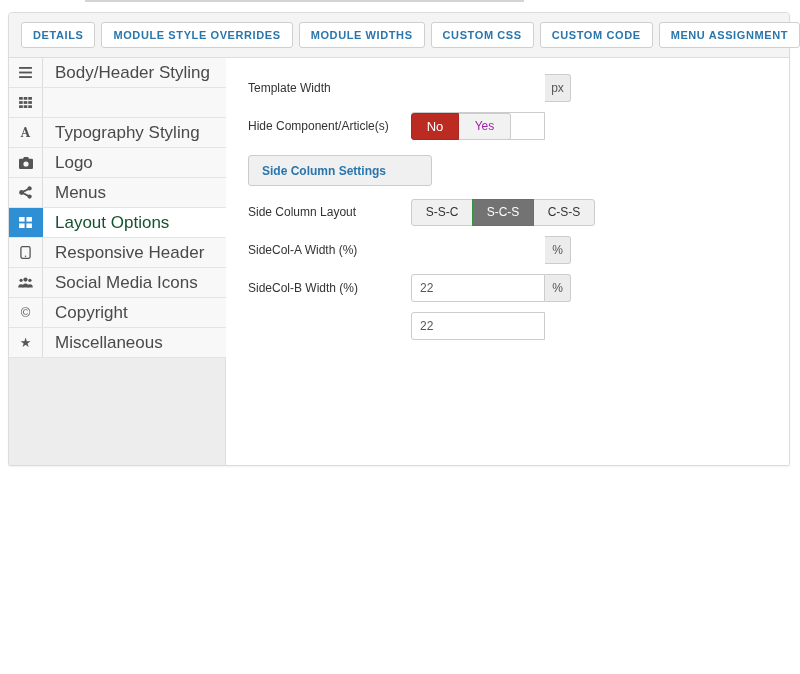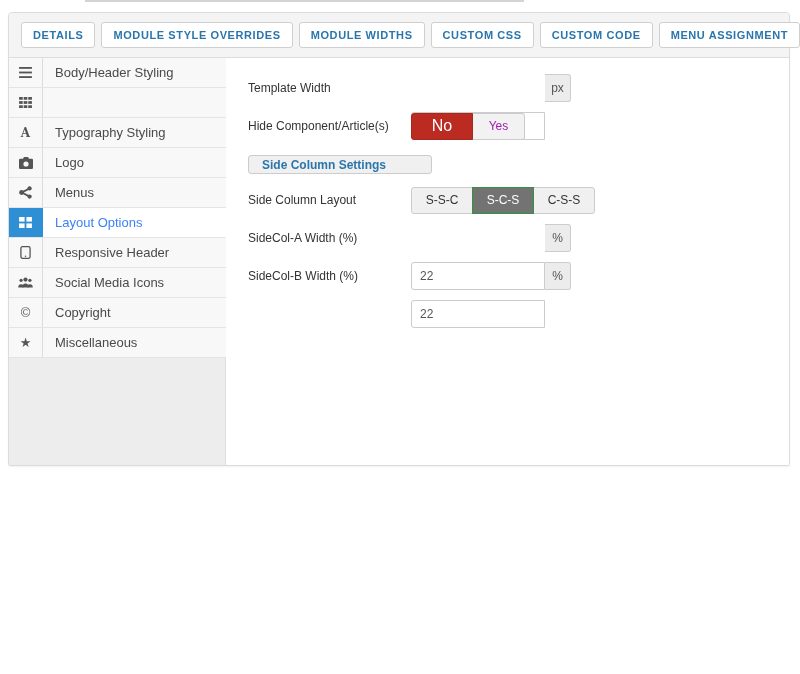--- a/index.html
+++ b/index.html
@@ -49,27 +49,27 @@
     background:#f8f8f8; border-bottom:1px solid #e4e4e4;
     cursor:pointer; margin-right:-1px;
   }
   .nav-icon {
     width:33px; flex-shrink:0; display:flex; align-items:center; justify-content:center;
     border-right:1px solid #dcdcdc; color:#555; font-size:13px;
   }
   .nav-icon svg { display:block; fill:currentColor; }
   .nav-label {
     flex:1; display:flex; align-items:center; padding-left:12px;
-    font-size:13px; color:#4a4a4a;
+    font-size:17px; color:#4a4a4a;
   }
   .nav-item.active { background:#fff; border-right:1px solid #fff; }
   .nav-item.active .nav-icon {
     background:#2e8fd5; border-right:1px solid #2e8fd5; color:#fff;
   }
-  .nav-item.active .nav-label { color:#3b82f6; }
+  .nav-item.active .nav-label { color:#14532d; }
   .sidebar-filler { flex:1; margin-right:-1px; border-right:1px solid #ddd; }
   .content {
     flex:1; background:#fff; padding:16px 20px 0 22px; box-sizing:border-box;
   }
   
   .frow { display:flex; align-items:center; height:28px; margin-bottom:10px; }
   .flabel { width:163px; flex-shrink:0; font-size:12px; color:#333; }
   .input-group { display:flex; height:28px; }
   .tinput {
     width:134px; height:28px; box-sizing:border-box;
@@ -78,31 +78,31 @@
     background:#fff; outline:none;margin-top:38px;
   }
   .addon {
     width:26px; height:28px; box-sizing:border-box;
     border:1px solid #ccc; border-left:none; border-radius:0 3px 3px 0;
     background:#ececec; color:#555; font-size:12px;
     display:flex; align-items:center; justify-content:center;
   }
   .toggle { display:flex; height:27px; }
   .btn-no {
-    width:62px; box-sizing:border-box; font-family:inherit;
+    width:48px; box-sizing:border-box; font-family:inherit;
     background:#bb2b21; color:#fff; border:1px solid #a8271e;
-    border-radius:3px 0 0 3px; font-size:16px; cursor:pointer;
+    border-radius:3px 0 0 3px; font-size:13px; cursor:pointer;
   }
   .btn-yes {
     width:52px; box-sizing:border-box; font-family:inherit;
     background:#f2f2f2; color:#a21caf; border:1px solid #ccc; border-left:none;
     border-radius:0 3px 3px 0; font-size:12px; cursor:pointer;
   }
   .sc-header {
-    width:184px; height:19px; box-sizing:border-box;
+    width:184px; height:31px; box-sizing:border-box;
     background:#f0f0f0; border:1px solid #ccc; border-radius:3px;
     color:#2a76ac; font-weight:bold; font-size:12px;
     display:flex; align-items:center; padding-left:13px;
     margin:15px 0 12px 0; cursor:pointer;
   }
   .seg-group { display:flex; height:27px; }
   .seg {
     width:62px; box-sizing:border-box; font-family:inherit;
     background:#f0f0f0; color:#333; border:1px solid #ccc;
     font-size:12px; cursor:pointer; position:relative;

